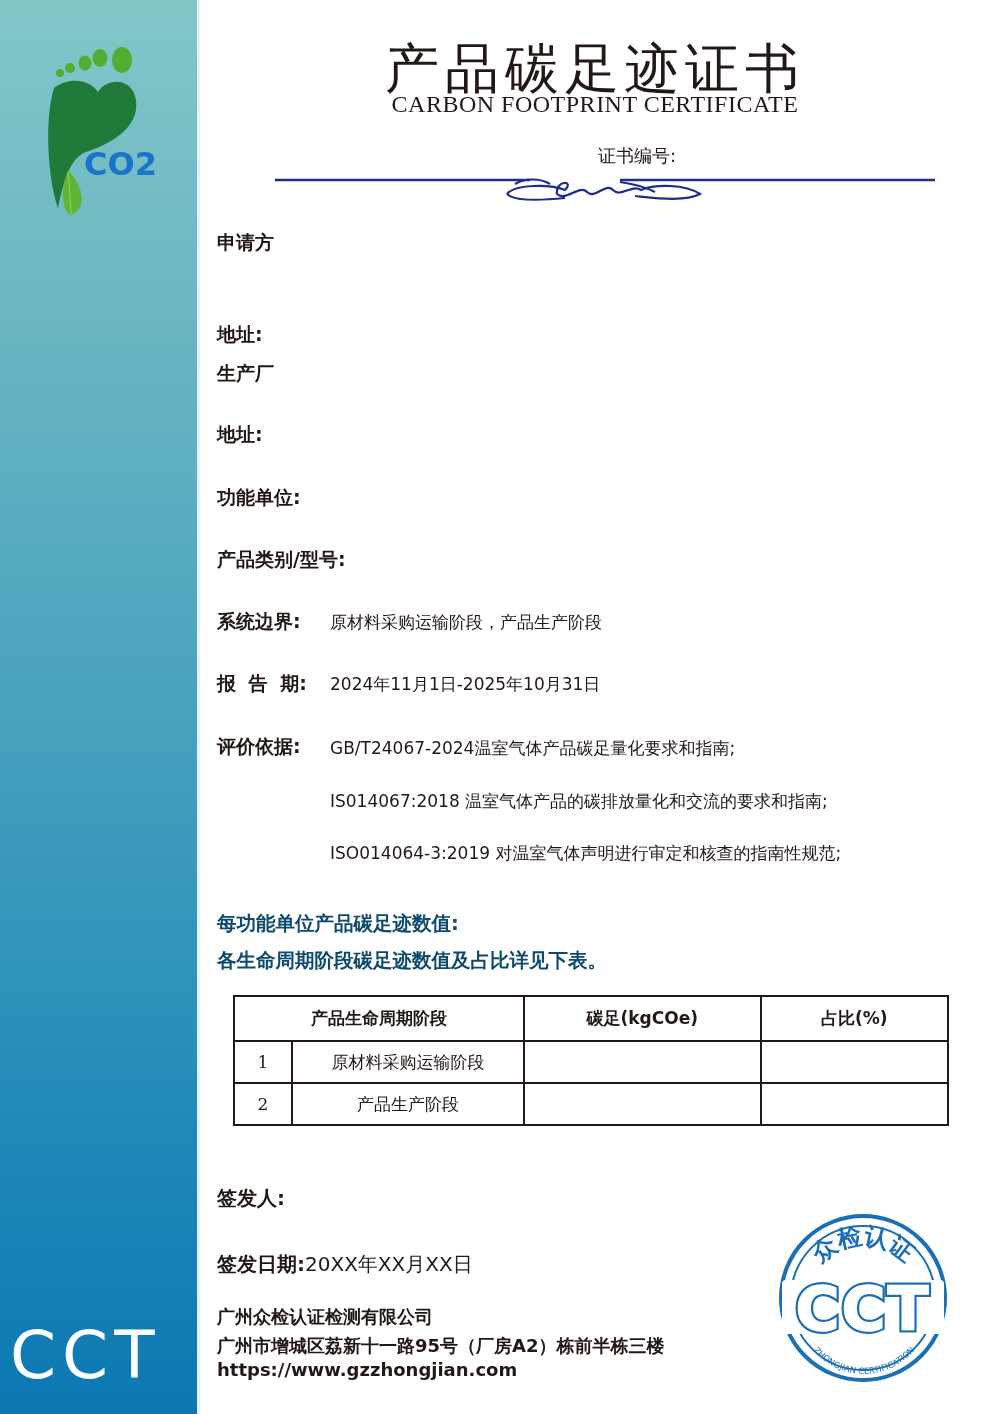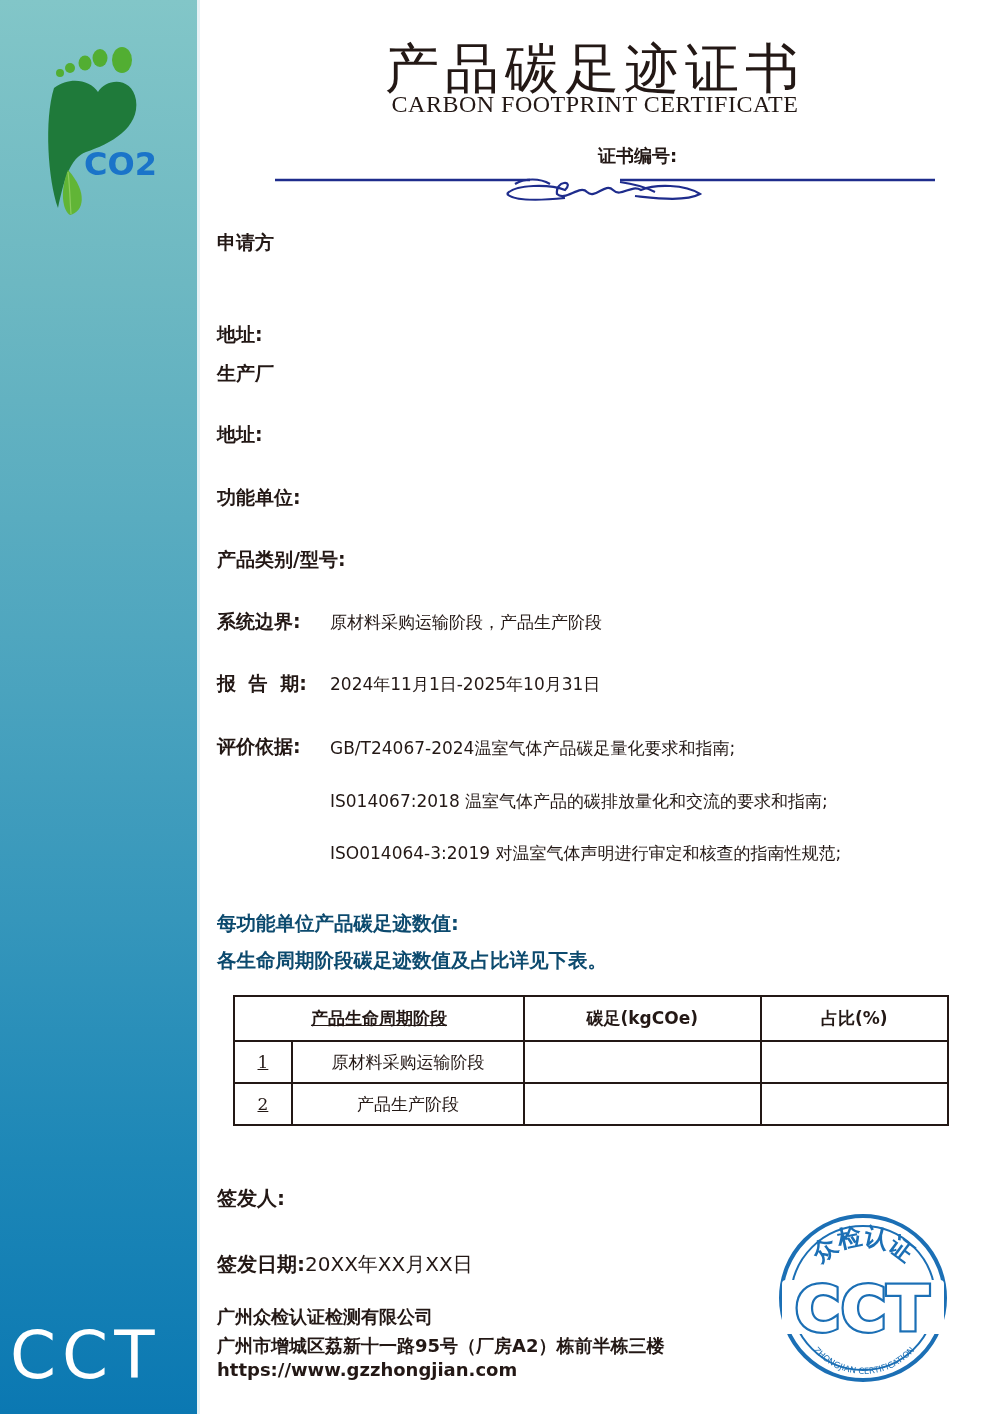--- a/index.html
+++ b/index.html
@@ -22,21 +22,21 @@
 
   .title-cn {
     position: absolute; left: 300px; top: 36px; width: 590px; text-align: center;
     font-size: 54px; font-weight: normal; letter-spacing: 6px; color: #231815; line-height: 66px;
   }
   .title-en {
     position: absolute; left: 300px; top: 91px; width: 590px; text-align: center;
     font-family: "Liberation Serif", "DejaVu Serif", serif; font-size: 24px; letter-spacing: 0.5px; color: #231815;
   }
   .cert-no {
-    position: absolute; left: 598px; top: 144px; font-size: 18px; font-weight: bold; color: #231815;
+    position: absolute; left: 598px; top: 144px; font-size: 18px; font-weight: normal; color: #231815;
   }
   .divider { position: absolute; left: 275px; top: 170px; width: 660px; height: 40px; }
 
   .field-label {
     position: absolute; left: 217px; font-size: 19px; font-weight: bold; color: #231815; white-space: nowrap;
   }
   .field-value {
     position: absolute; left: 330px; font-size: 17px; color: #231815; white-space: nowrap;
   }
 
@@ -46,21 +46,21 @@
 
   table.lc {
     position: absolute; left: 233px; top: 995px; width: 716px; border-collapse: collapse;
     border: 2.5px solid #231815;
   }
   table.lc td, table.lc th {
     border: 2px solid #231815; text-align: center; color: #231815;
   }
   table.lc th { height: 45px; font-size: 17px; font-weight: bold; }
   table.lc td { height: 42px; font-family: "DejaVu Serif", "Liberation Serif", serif; font-size: 17px; font-weight: normal; }
-  .col-no { width: 58px; text-decoration: underline; }
+  .col-no { width: 58px; }
   .col-stage { width: 233px; }
   .col-carbon { width: 237px; }
   .col-pct { width: 188px; }
 
   .sign-label { position: absolute; left: 217px; font-size: 20px; font-weight: bold; color: #231815; white-space: nowrap; }
   .sign-date-val { font-weight: normal; font-size: 20px; }
 
   .company { position: absolute; left: 217px; font-size: 18px; font-weight: bold; color: #231815; white-space: nowrap; }
 
   .stamp { position: absolute; left: 778px; top: 1212px; width: 170px; height: 172px; }

